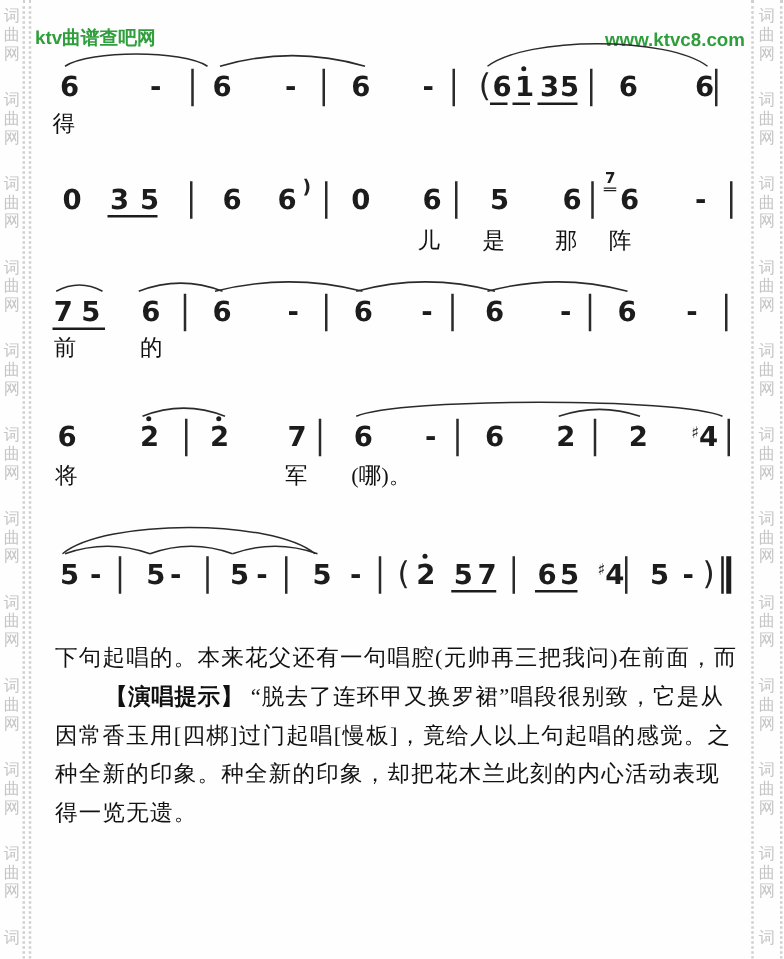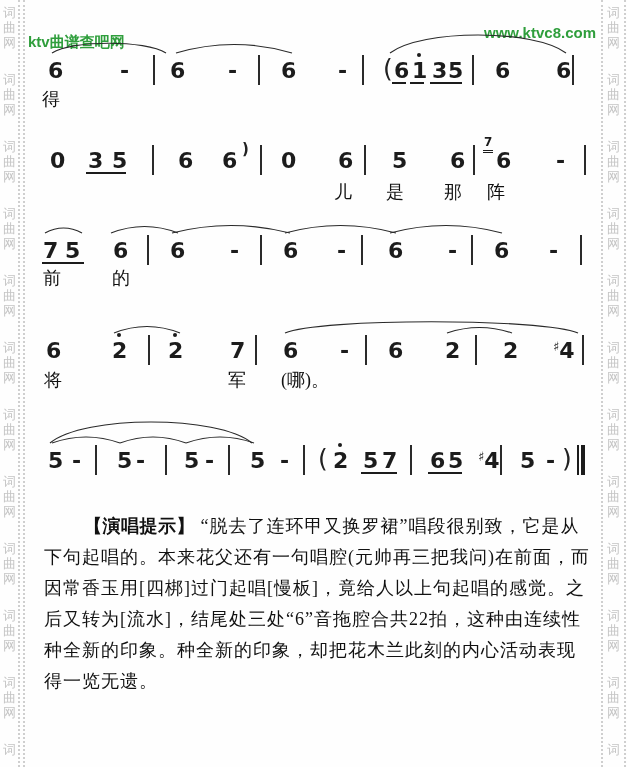--- a/index.html
+++ b/index.html
@@ -3,21 +3,21 @@
 <meta charset="utf-8">
 <style>
   * { margin:0; padding:0; box-sizing:border-box; }
   html,body { background:#ffffff; }
   body { width:627px; height:767px; font-family:"Liberation Sans",sans-serif; }
   #page { position:relative; width:627px; height:767px; background:#fefefe; overflow:hidden; }
 
   .wm-ch { position:absolute; font-size:13px; line-height:1; font-family:"Liberation Serif",serif; }
   .dotline { position:absolute; top:0; bottom:0; width:0; border-left:2px dotted #cfcfcf; }
 
-  .site-name { position:absolute; left:28px; top:21px; font-size:15px; font-weight:bold;margin-top:12px; }
+  .site-name { position:absolute; left:28px; top:21px; font-size:15px; font-weight:bold; }
   .site-url  { position:absolute; left:484px; top:24px; font-size:15px; font-weight:bold; }
 
   #slurs { position:absolute; left:0; top:0; }
 
   .num   { position:absolute; font-family:"DejaVu Sans",sans-serif; font-weight:bold; font-size:22px; color:#1c1c1c; }
   .dash  { position:absolute; font-family:"DejaVu Sans",sans-serif; font-weight:bold; font-size:22px; color:#1c1c1c; }
   .bar   { position:absolute; width:2px; height:30px; background:#2a2a2a; }
   .finalbar { position:absolute; width:8px; height:30px; border-left:2px solid #1c1c1c; border-right:4px solid #1c1c1c; }
   .paren { position:absolute; font-family:"DejaVu Sans",sans-serif; font-weight:400; font-size:25px; color:#222; }
   .breath{ position:absolute; font-family:"DejaVu Sans",sans-serif; font-weight:bold; font-size:15px; color:#222; }
@@ -43,24 +43,23 @@
 <div id="page">
   <div class="dotline" style="left:18px"></div>
   <div class="dotline" style="left:23px"></div>
   <div class="dotline" style="left:601px"></div>
   <div class="dotline" style="left:624px"></div>
 
   <div class="site-name" style="color: rgb(47, 158, 60);">ktv曲谱查吧网</div>
   <div class="site-url" style="color: rgb(47, 158, 60);">www.ktvc8.com</div>
 
   <div class="tips" id="tips">
+      <div class="tline">下句起唱的。本来花父还有一句唱腔(元帅再三把我问)在前面，而</div>
       <div class="tline first"><b>【演唱提示】</b> “脱去了连环甲又换罗裙”唱段很别致，它是从</div>
-      <div class="tline">下句起唱的。本来花父还有一句唱腔(元帅再三把我问)在前面，而</div>
       <div class="tline">因常香玉用[四梆]过门起唱[慢板]，竟给人以上句起唱的感觉。之</div>
-      <div class="tline">后又转为[流水]，结尾处三处“6”音拖腔合共22拍，这种由连续性</div>
       <div class="tline">种全新的印象。种全新的印象，却把花木兰此刻的内心活动表现</div>
       <div class="tline">得一览无遗。</div>
     </div>
 
 <span class="wm-ch" style="left: 3px; top: 6px; color: rgb(197, 197, 197);">词</span>
     <span class="wm-ch" style="left: 3px; top: 21px; color: rgb(197, 197, 197);">曲</span>
     <span class="wm-ch" style="left: 3px; top: 36px; color: rgb(197, 197, 197);">网</span>
     <span class="wm-ch" style="left: 3px; top: 73px; color: rgb(197, 197, 197);">词</span>
     <span class="wm-ch" style="left: 3px; top: 88px; color: rgb(197, 197, 197);">曲</span>
     <span class="wm-ch" style="left: 3px; top: 103px; color: rgb(197, 197, 197);">网</span>

